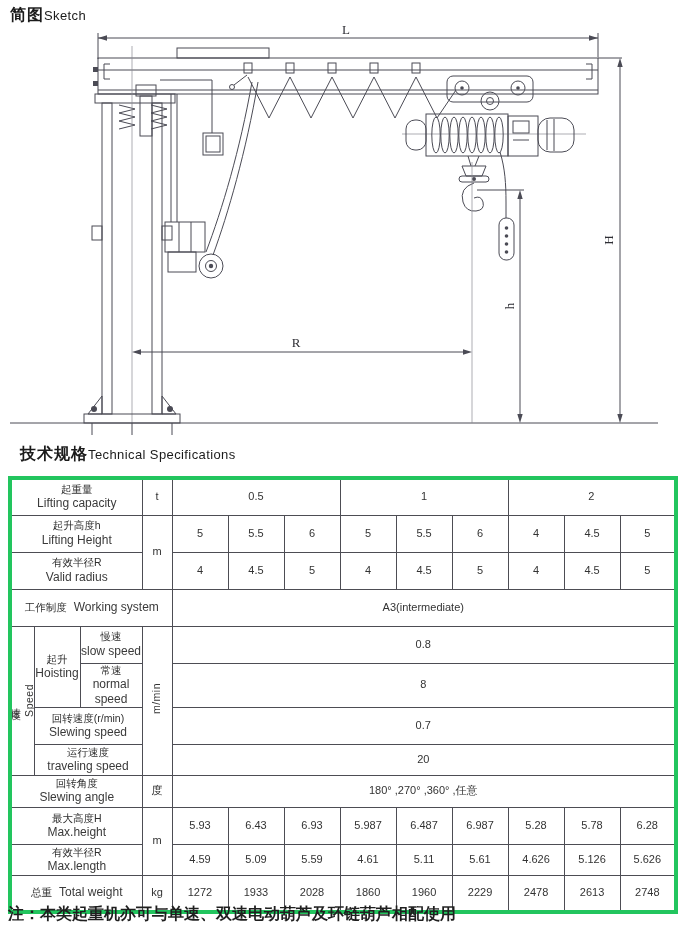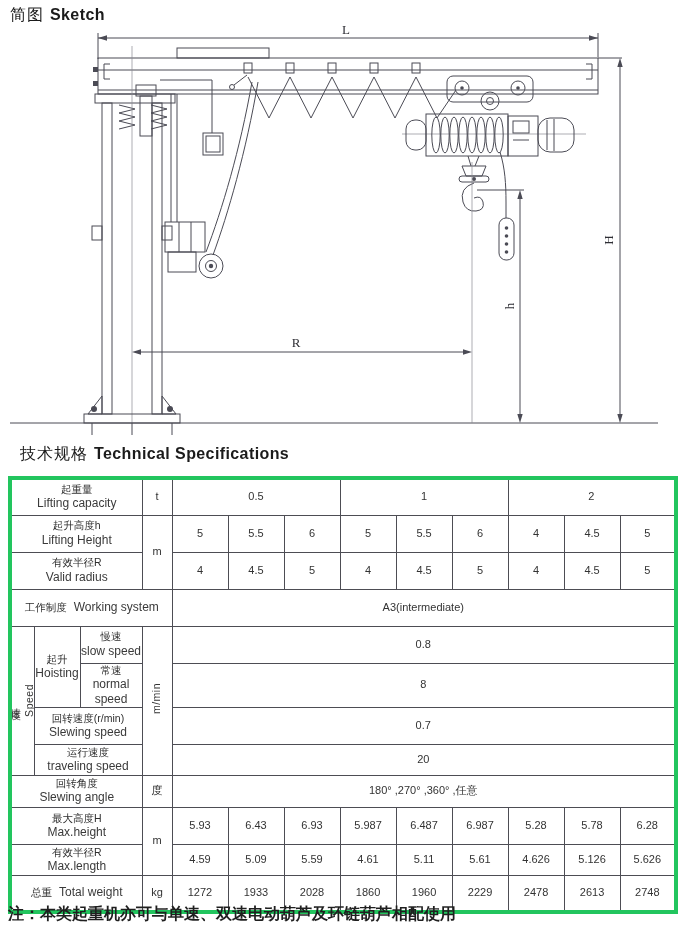--- a/index.html
+++ b/index.html
@@ -3,22 +3,22 @@
 <meta charset="utf-8">
 <style>
   html,body{margin:0;padding:0}
   body{
     width:682px;height:941px;position:relative;overflow:hidden;
     background:#ffffff;color:#2b2b2b;
     font-family:"Liberation Sans","DejaVu Sans",sans-serif;
   }
   .abs{position:absolute}
   .sec-title{font-size:15px;color:#1b1b1b;white-space:nowrap}
-  .sec-title .zh-t{font-weight:normal;font-size:16px;letter-spacing:1px}
-  .sec-title .en-t{font-weight:bold;font-size:16px;margin-left:6px;letter-spacing:.4px}
+  .sec-title .zh-t{font-weight:bold;font-size:16px;letter-spacing:1px}
+  .sec-title .en-t{font-weight:normal;font-size:13px;margin-left:0;letter-spacing:.4px}
 
   svg .ln{stroke:#4b4b55;stroke-width:1;fill:none}
   svg .thin{stroke:#8a8a92;stroke-width:.7;fill:none}
   svg .fil{fill:#4b4b55;stroke:none}
   .dimtxt{font-family:"Liberation Serif","DejaVu Serif",serif;font-size:13px;fill:#2e2e34}
 
   table.spec{
     border-collapse:collapse;table-layout:fixed;width:666px;
     border:4px solid #22c55e;background:#fff;
   }

